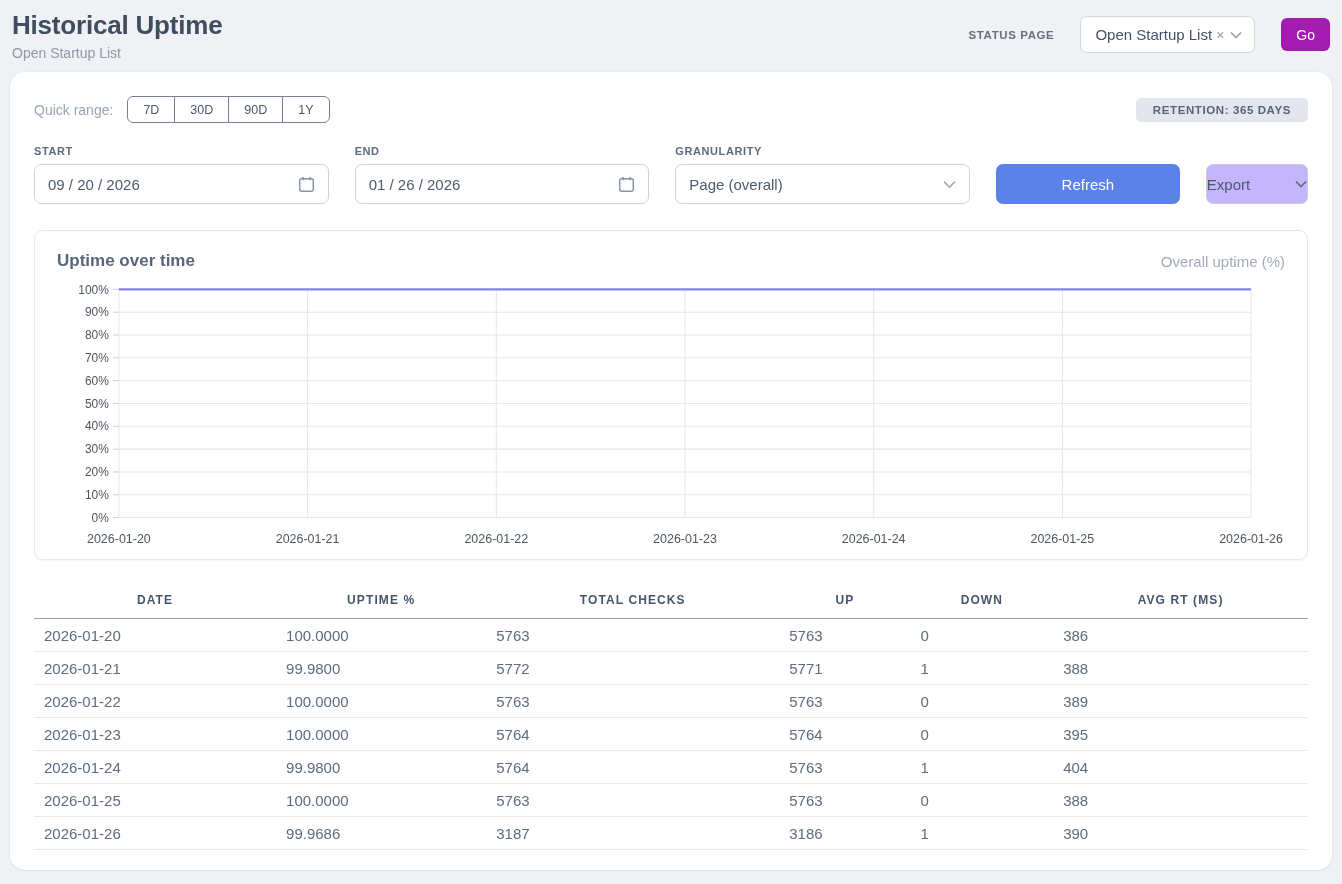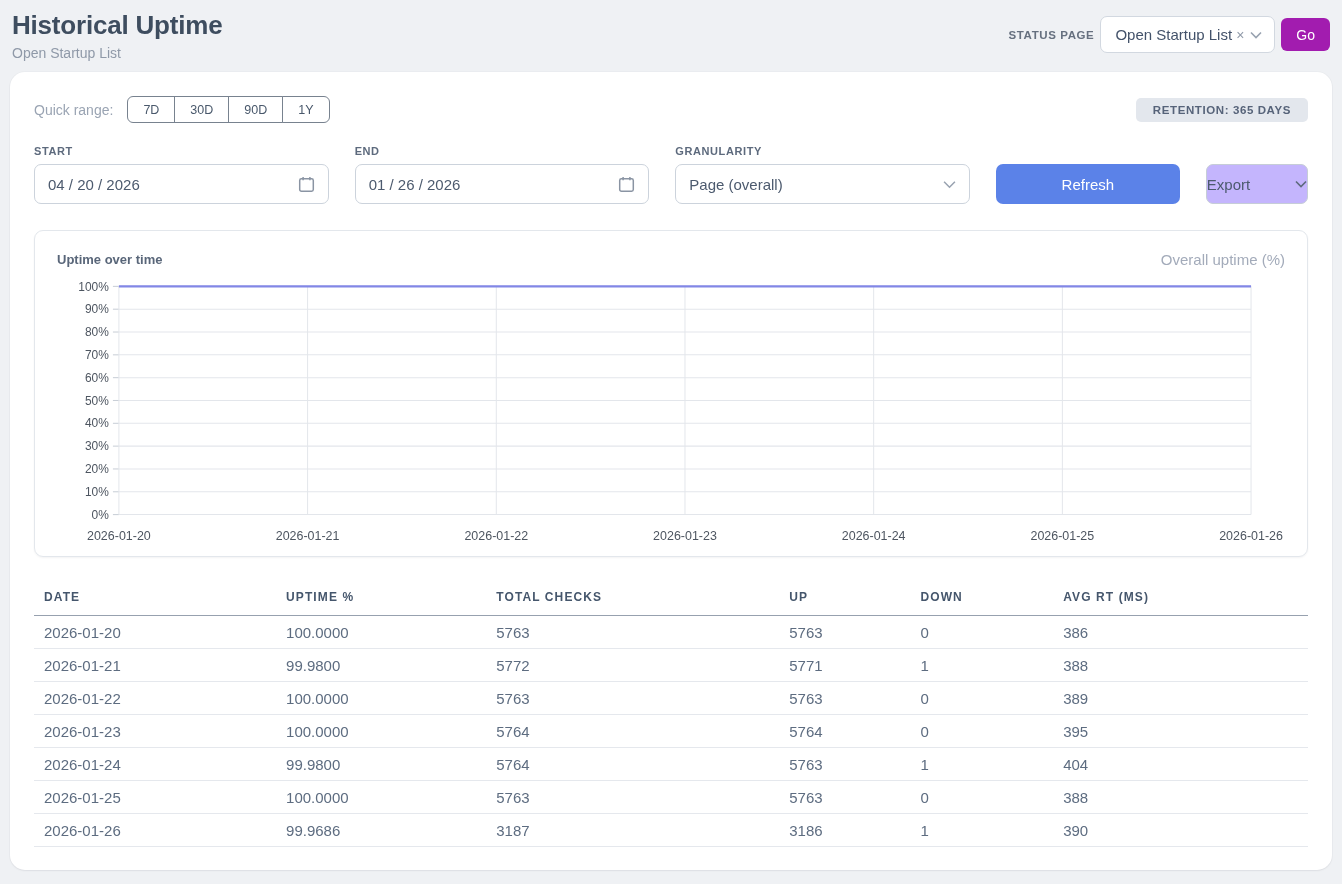--- a/index.html
+++ b/index.html
@@ -10,21 +10,21 @@
     color: #4c5a6e;
     overflow: hidden;
   }
   
   .topbar {
     display: flex; justify-content: space-between; align-items: flex-start;
     padding: 10px 12px 0 12px; height: 72px;
   }
   .page-title { font-size: 26px; font-weight: 700; color: #3e4d5f; letter-spacing: -0.2px; }
   .page-subtitle { font-size: 14px; color: #8f99a8; margin-top: 4px; }
-  .topbar-right { display: flex; align-items: center; gap: 6px; margin-top: 6px; }
+  .topbar-right { display: flex; align-items: center; gap: 26px; margin-top: 6px; }
   .status-label { font-size: 11.5px; font-weight: 600; letter-spacing: 0.6px; color: #66707f; text-transform: uppercase; }
   .hdr-select {
     display: flex; align-items: center; gap: 6px;
     background: #fff; border: 1px solid #d2d8e0; border-radius: 7px;
     height: 37px; padding: 0 12px 0 14px; font-size: 15px; color: #43526a; cursor: pointer;
     min-width: 162px;
   }
   .hdr-select .clear { color: #8f99a8; font-size: 14px; margin-left: -2px; }
   .btn-go {
     background: #a21caf; color: #fff; border: none; border-radius: 6px;
@@ -73,27 +73,27 @@
     height: 40px; width: 106px; font-size: 15px; cursor: pointer; font-family: inherit;
     display: flex; align-items: center; justify-content: space-between; gap: 8px;
   }
   
   .chart-card {
     border: 1px solid #e3e7ec; border-radius: 9px;
     box-shadow: 0 1px 2px rgba(16,24,40,.05);
     margin-top: 26px; padding: 20px 22px 10px;
   }
   .chart-head { display: flex; justify-content: space-between; align-items: center; }
-  .chart-title { font-size: 13px; font-weight: 700; color: #596679; }
+  .chart-title { font-size: 17px; font-weight: 700; color: #596679; }
   .chart-legend { font-size: 15px; color: #a3abba; }
   .chart-svg { display: block; width: 100%; height: 268px; margin-top: 10px; }
   
   table { width: 100%; border-collapse: collapse; margin-top: 24px; }
   thead th {
-    text-align: left; font-size: 12px; font-weight: 700; letter-spacing: 1.1px;
+    text-align: center; font-size: 12px; font-weight: 700; letter-spacing: 1.1px;
     color: #45566c; text-transform: uppercase; padding: 9px 10px 11px;
     border-bottom: 1px solid #97a1af;
   }
   tbody td {
     font-size: 15px; color: #5d6c80; padding: 7px 10px;
     border-bottom: 1px solid #e5e8ed; height: 33px;
   }
   col.c1{width:19%} col.c2{width:16.5%} col.c3{width:23%}
   col.c4{width:10.3%} col.c5{width:11.2%} col.c6{width:20%}
 </style>
@@ -128,21 +128,21 @@
         <button class="seg-btn">90D</button>
         <button class="seg-btn">1Y</button>
       </div>
     <span class="badge">RETENTION: 365 DAYS</span>
   </div>
 
   <div class="form-row">
     <div class="field">
       <div class="field-label">START</div>
       <div class="input">
-        <span>04 / 20 / 2026</span>
+        <span>09 / 20 / 2026</span>
         <svg width="17" height="17" viewBox="0 0 16 16">
             <rect x="1.6" y="2.6" width="12.8" height="11.8" rx="1.6" fill="none" stroke="#8a94a3" stroke-width="1.4"></rect>
             <line x1="4.8" y1="1" x2="4.8" y2="4" stroke="#8a94a3" stroke-width="1.4"></line>
             <line x1="11.2" y1="1" x2="11.2" y2="4" stroke="#8a94a3" stroke-width="1.4"></line>
           </svg>
       </div>
     </div>
     <div class="field">
       <div class="field-label">END</div>
       <div class="input">

